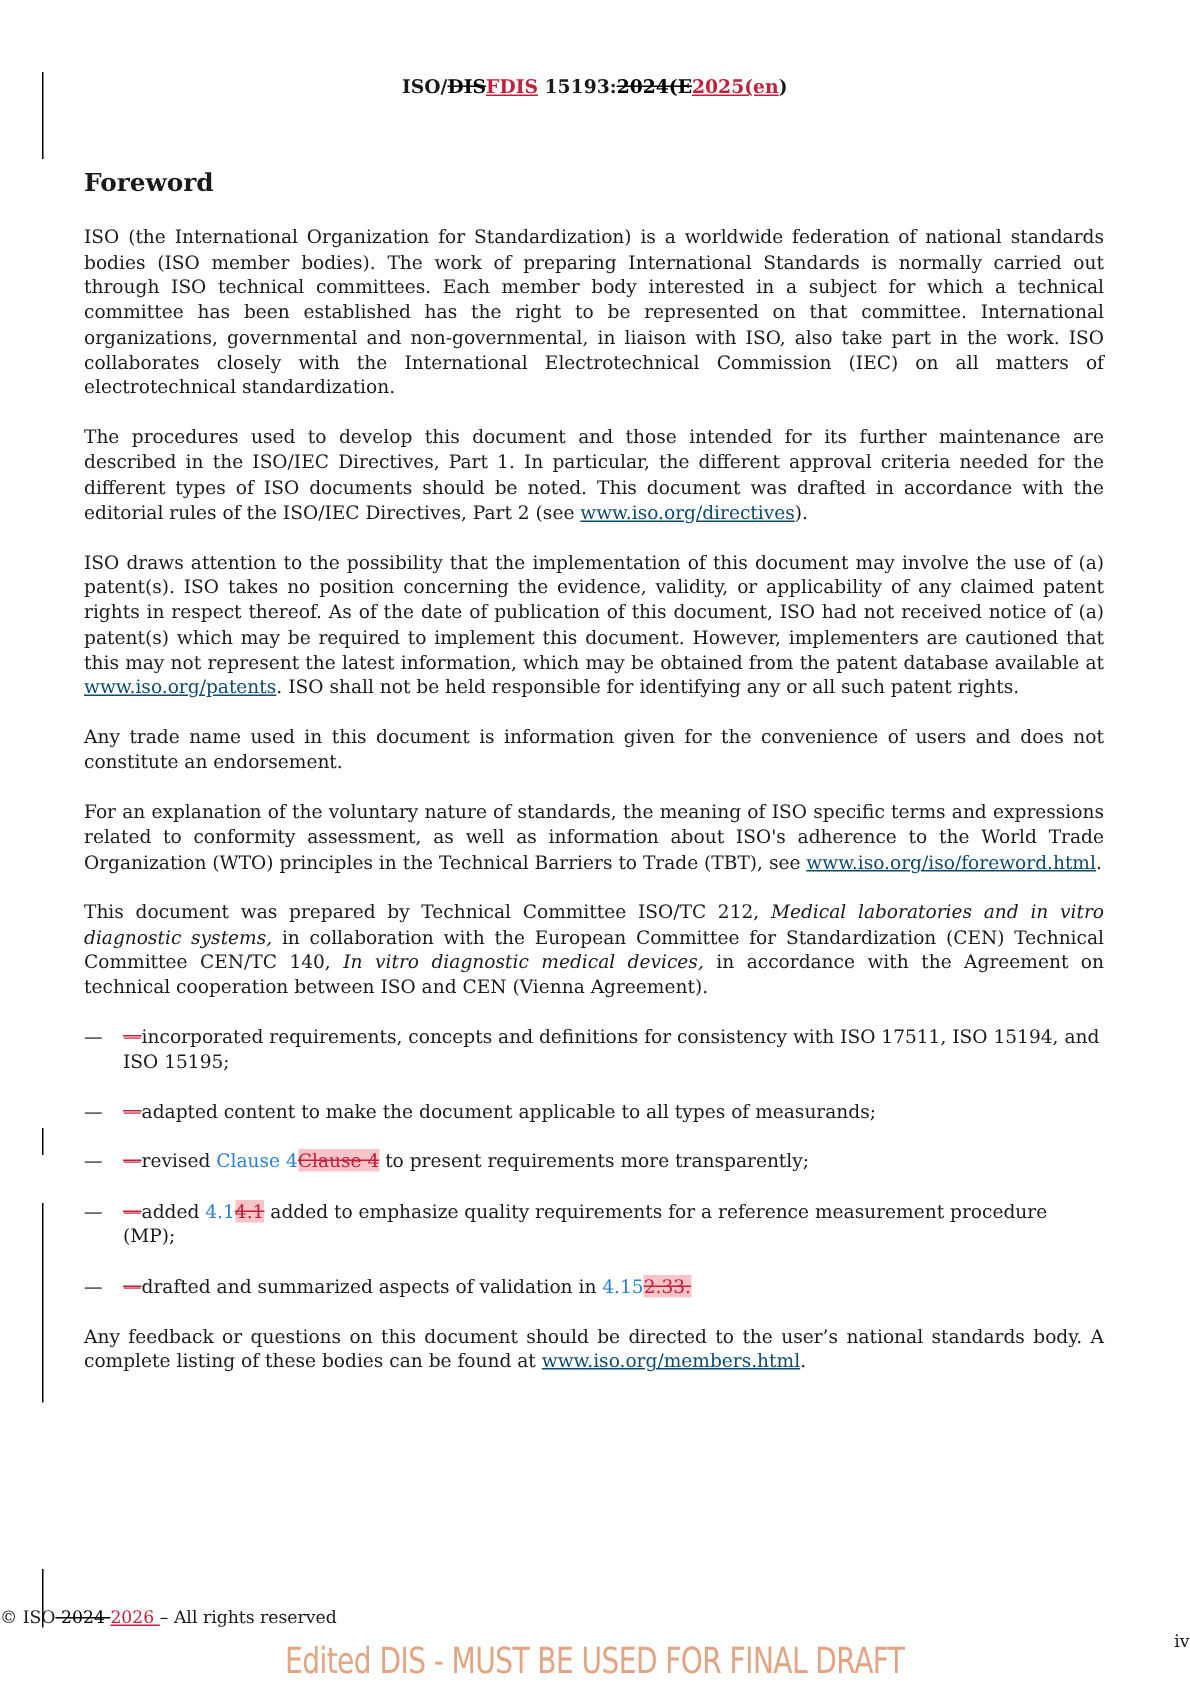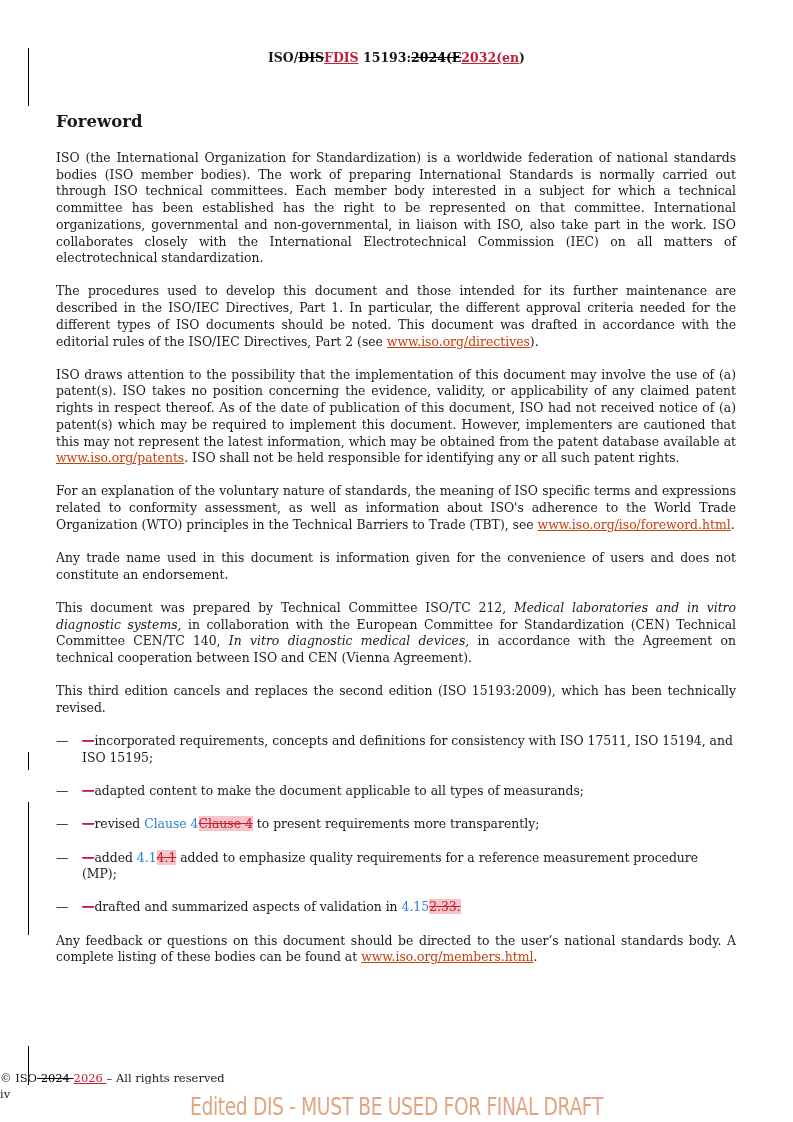--- a/index.html
+++ b/index.html
@@ -5,62 +5,61 @@
   html, body { margin: 0; padding: 0; background: #ffffff; }
   body { width: 793px; height: 1122px; position: relative; overflow: hidden;
          font-family: "DejaVu Serif", "Liberation Serif", serif; color: #1a1a1a; }
   .changebar { position: absolute; left: 28px; width: 1px; background: #000; }
   .header { position: absolute; top: 50px; left: 0; width: 793px; text-align: center;
             font-weight: bold; font-size: 12.5px; }
   .del { color: #000000; text-decoration: line-through; }
   .ins { color: #c0203a; text-decoration: underline; margin-top: 22px; }
   .delhl { color: #c0203a; text-decoration: line-through; background: #f8c4c8; }
   .xref { color: #2a7fd4; }
-  .link { color: #c2410c; text-decoration: underline; margin-top: 32px; }
+  .link { color: #0c4a6e; text-decoration: underline; margin-top: 32px; }
   .content { position: absolute; left: 56px; top: 111px; width: 680px; }
   h1 { font-size: 16.5px; font-weight: bold; margin: 0 0 17px 0; line-height: 22px; }
   p { font-size: 12.4px; line-height: 16.7px; margin: 0 0 16.5px 0; text-align: justify; }
   .list-item { position: relative; font-size: 12.4px; line-height: 16.7px; padding-left: 26px; margin: 0 0 16.5px 0; text-align: left; }
   .list-item .dash { position: absolute; left: 0; top: 0; }
   .list-item .deldash { color: #c0203a; text-decoration: line-through; }
   em { font-style: italic; }
   .footer { position: absolute; top: 1071px; left: 0; width: 793px; text-align: left; font-size: 11.5px; }
-  .pagenum { position: absolute; top: 1087px; left: 0; width: 793px; text-align: left; font-size: 11.5px; }
+  .pagenum { position: absolute; top: 1087px; left: 0; width: 793px; text-align: right; font-size: 11.5px; }
   .watermark { position: absolute; top: 1093px; left: 0; width: 793px; text-align: center;
                font-family: "DejaVu Sans", "Liberation Sans", sans-serif; font-size: 24px;
                color: #e2a583; letter-spacing: -0.5px; transform: scaleX(0.78); transform-origin: center; }
 </style>
 </head>
 <body>
 
 <div class="changebar" style="top:48px;height:58px;"></div>
 <div class="changebar" style="top:752px;height:18px;"></div>
 <div class="changebar" style="top:802px;height:133px;"></div>
 <div class="changebar" style="top:1046px;height:39px;"></div>
 
 <div class="header">
-  <span>ISO/</span><span class="del">DIS</span><span class="ins">FDIS</span><span> 15193:</span><span class="del">2024(E</span><span class="ins">2032(en</span><span>)</span>
+  <span>ISO/</span><span class="del">DIS</span><span class="ins">FDIS</span><span> 15193:</span><span class="del">2024(E</span><span class="ins">2025(en</span><span>)</span>
 </div>
 
 <div class="content">
   <h1>Foreword</h1>
 
   <p>ISO (the International Organization for Standardization) is a worldwide federation of national standards bodies (ISO member bodies). The work of preparing International Standards is normally carried out through ISO technical committees. Each member body interested in a subject for which a technical committee has been established has the right to be represented on that committee. International organizations, governmental and non-governmental, in liaison with ISO, also take part in the work. ISO collaborates closely with the International Electrotechnical Commission (IEC) on all matters of electrotechnical standardization.</p>
 
   <p><span>The procedures used to develop this document and those intended for its further maintenance are described in the ISO/IEC Directives, Part 1. In particular, the different approval criteria needed for the different types of ISO documents should be noted. This document was drafted in accordance with the editorial rules of the ISO/IEC Directives, Part 2 (see </span><a class="link">www.iso.org/directives</a><span>).</span></p>
 
   <p><span>ISO draws attention to the possibility that the implementation of this document may involve the use of (a) patent(s). ISO takes no position concerning the evidence, validity, or applicability of any claimed patent rights in respect thereof. As of the date of publication of this document, ISO had not received notice of (a) patent(s) which may be required to implement this document. However, implementers are cautioned that this may not represent the latest information, which may be obtained from the patent database available at </span><a class="link">www.iso.org/patents</a><span>. ISO shall not be held responsible for identifying any or all such patent rights.</span></p>
 
+  <p>Any trade name used in this document is information given for the convenience of users and does not constitute an endorsement.</p>
+
   <p><span>For an explanation of the voluntary nature of standards, the meaning of ISO specific terms and expressions related to conformity assessment, as well as information about ISO's adherence to the World Trade Organization (WTO) principles in the Technical Barriers to Trade (TBT), see </span><a class="link">www.iso.org/iso/foreword.html</a><span>.</span></p>
-
-  <p>Any trade name used in this document is information given for the convenience of users and does not constitute an endorsement.</p>
 
   <p><span>This document was prepared by Technical Committee ISO/TC 212, </span><em>Medical laboratories and in vitro diagnostic systems,</em><span> in collaboration with the European Committee for Standardization (CEN) Technical Committee CEN/TC 140, </span><em>In vitro diagnostic medical devices,</em><span> in accordance with the Agreement on technical cooperation between ISO and CEN (Vienna Agreement).</span></p>
 
-  <p>This third edition cancels and replaces the second edition (ISO 15193:2009), which has been technically revised.</p>
 
 
   <div class="list-item">
     <span class="dash">—</span>
     <span class="deldash">—</span><span>incorporated requirements, concepts and definitions for consistency with ISO 17511, ISO 15194, and ISO 15195;</span>
   </div>
 
   <div class="list-item">
     <span class="dash">—</span>
     <span class="deldash">—</span><span>adapted content to make the document applicable to all types of measurands;</span>

